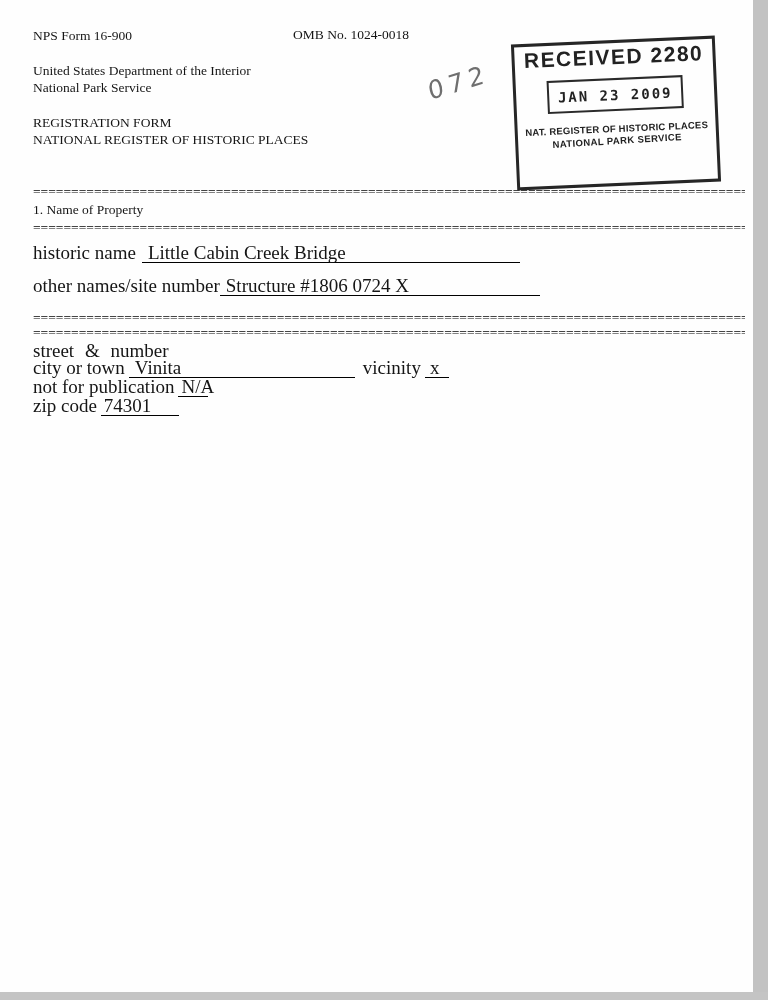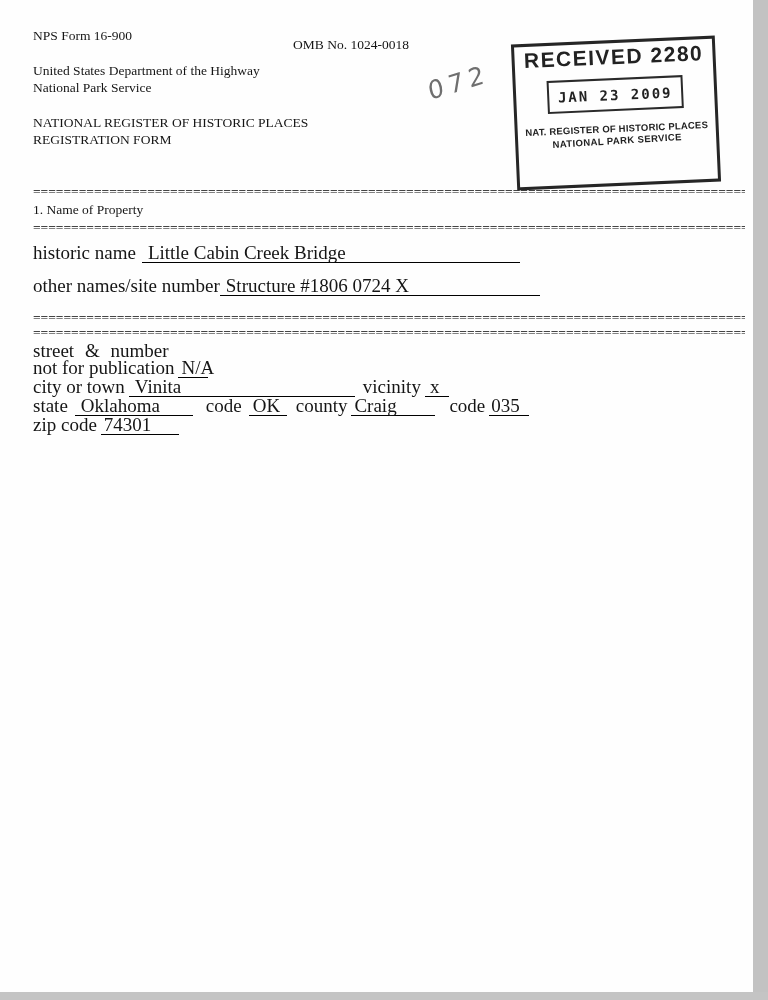--- a/index.html
+++ b/index.html
@@ -13,21 +13,21 @@
   }
   .page {
     position:absolute; left:0; top:0;
     width:753px; height:992px;
     background:#fefefe;
     box-sizing:border-box;
     padding:26px 24px 0 33px;
   }
   .t { font-size:13.5px; line-height:17px; white-space:nowrap; }
   .hdr-row { position:relative; height:17px; }
-  .omb { position:absolute; left:260px; top:10px; }
+  .omb { position:absolute; left:260px; top:0; }
   .agency { margin-top:19px; }
   .form-title { margin-top:18px; }
   .eq {
     width:712px; height:15px; line-height:15px;
     overflow:hidden; white-space:nowrap;
     font-size:13.5px; color:#000; letter-spacing:0px;
   }
   .eq1 { margin-top:36px; }
   .sec-head { margin-top:2px; margin-bottom:2px; }
   .line { font-size:19px; line-height:17px; white-space:nowrap; }
@@ -111,27 +111,27 @@
 <body>
 
 <div class="page">
 
   <div class="hdr-row">
     <span class="t">NPS Form 16-900</span>
     <span class="t omb">OMB No. 1024-0018</span>
   </div>
 
   <div class="agency">
-    <div class="t">United States Department of the Highway</div>
+    <div class="t">United States Department of the Interior</div>
     <div class="t">National Park Service</div>
   </div>
 
   <div class="form-title">
+    <div class="t">REGISTRATION FORM</div>
     <div class="t">NATIONAL REGISTER OF HISTORIC PLACES</div>
-    <div class="t">REGISTRATION FORM</div>
   </div>
 
   <div class="eq eq1">================================================================================================================================</div>
   <div class="t sec-head">1. Name of Property</div>
   <div class="eq">================================================================================================================================</div>
 
   <div class="line historic">
     <span>historic name</span><span class="ul ul-historic">Little Cabin Creek Bridge</span>
   </div>
 
@@ -140,30 +140,27 @@
   </div>
 
   <div class="eq eq-s2">================================================================================================================================</div>
   <div class="eq">================================================================================================================================</div>
 
   <div class="line street">
     <span class="street-lbl">street &amp; number</span>
   </div>
 
   <div class="line">
-    <span>not for publication</span><span class="ul ul-nfp">N/A</span>
-  </div>
-
-  <div class="line">
     <span>city or town</span><span class="ul ul-city">Vinita</span><span class="vic-lbl">vicinity</span><span class="ul ul-vic">x</span>
   </div>
 
   <div class="line">
-    <span>state</span><span class="ul ul-state">Oklahoma</span><span class="code-lbl1">code</span><span class="ul ul-code1">OK</span><span class="county-lbl">county</span><span class="ul ul-county">Craig</span><span class="code-lbl2">code</span><span class="ul ul-code2">035</span>
+    <span>not for publication</span><span class="ul ul-nfp">N/A</span>
   </div>
+
 
   <div class="line">
     <span>zip code</span><span class="ul ul-zip">74301</span>
   </div>
 
   <div class="stamp">
     <div class="stamp-received">RECEIVED 2280</div>
     <div class="stamp-datebox">
       <span>JAN 23 2009</span>
     </div>

